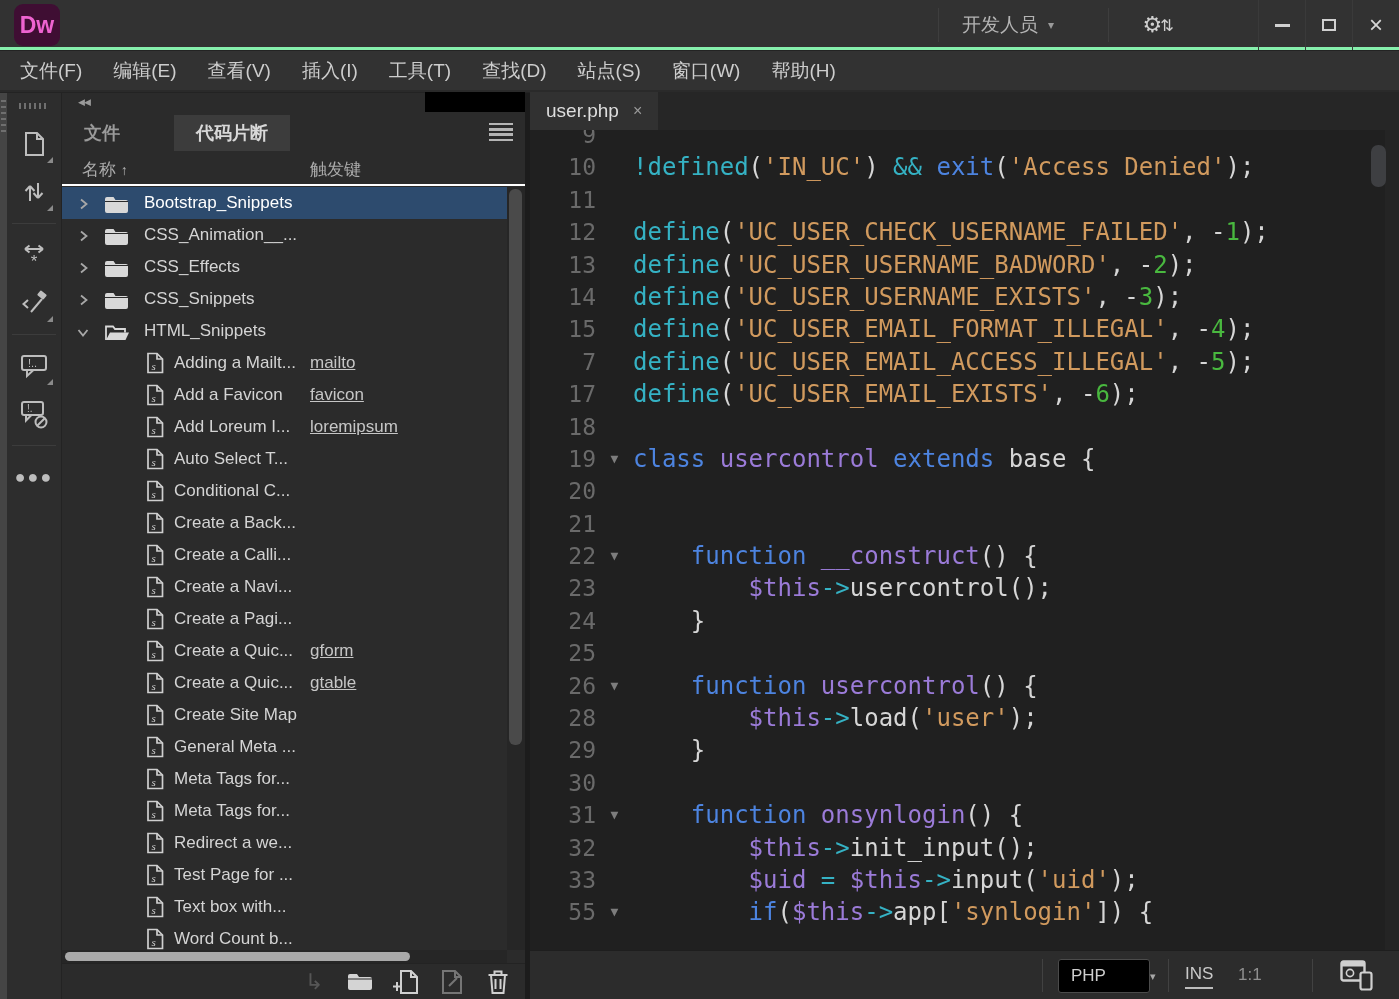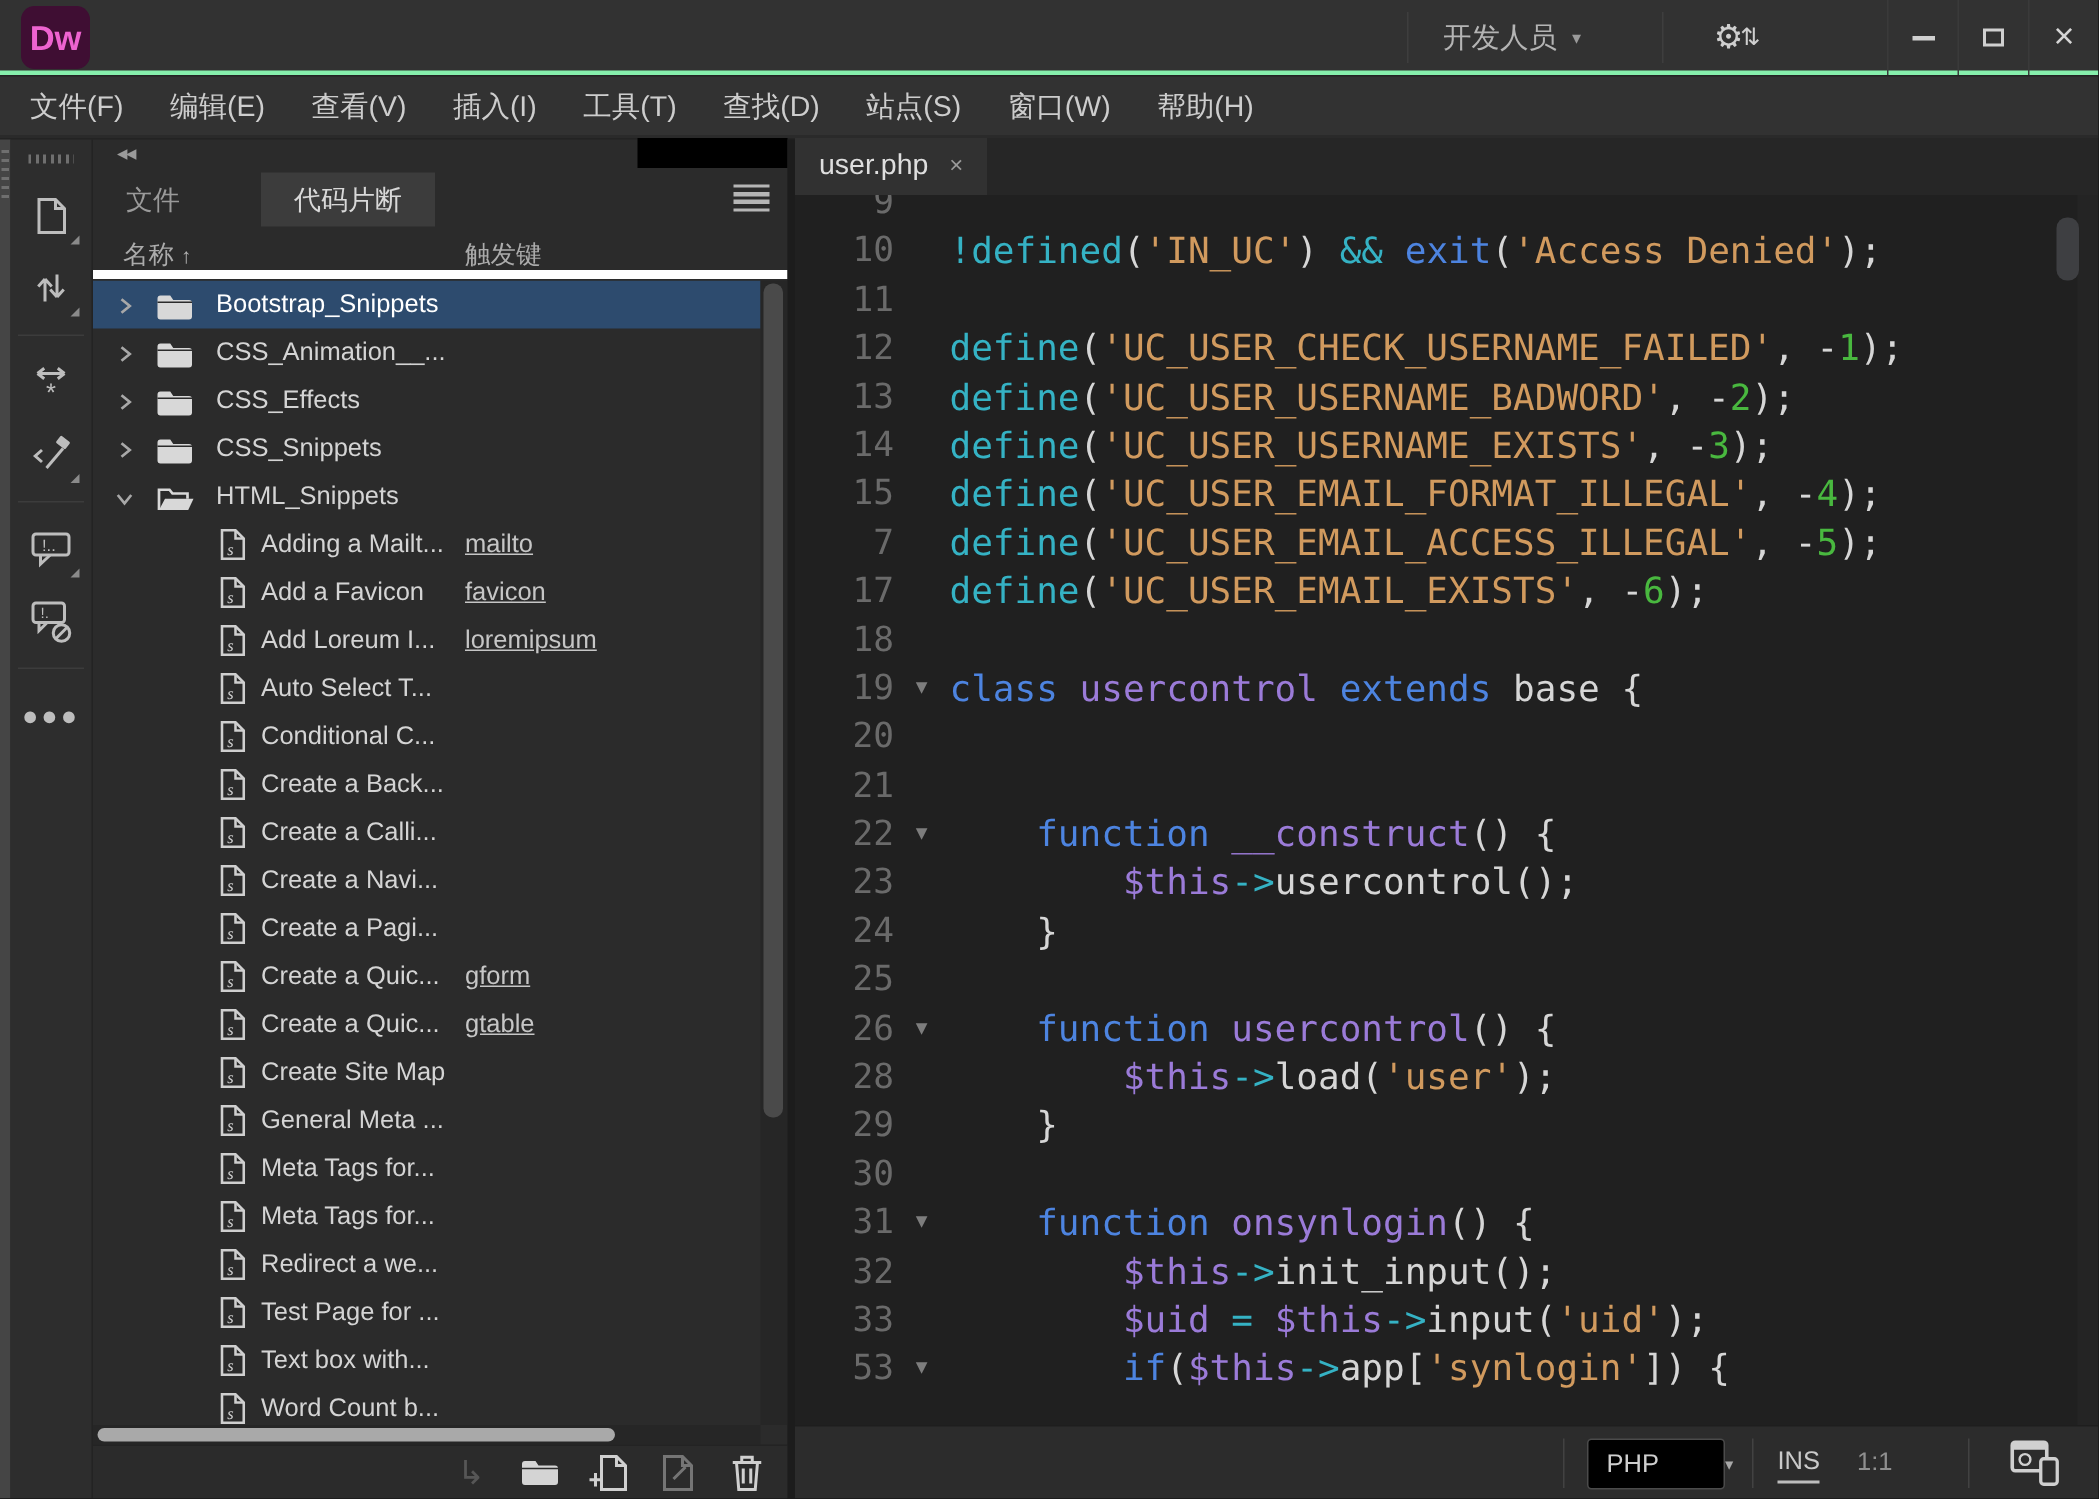--- a/index.html
+++ b/index.html
@@ -36,26 +36,26 @@
              background:repeating-linear-gradient(90deg,#6f6f6f 0 2px,transparent 2px 5px);}
   .rail-btn{position:relative;width:42px;height:42px;margin:6px auto;display:flex;align-items:center;justify-content:center;color:#bdbdbd;}
   .rail-btn .fly{position:absolute;right:2px;bottom:2px;width:0;height:0;border-left:6px solid transparent;border-bottom:6px solid #8a8a8a;}
   .rail-div{width:44px;height:1px;background:#3c3c3c;margin:10px auto;}
   .rail-btn .dots{letter-spacing:2px;font-size:18px;color:#bdbdbd;}
 
   
   #panel{position:absolute;left:62px;top:93px;width:463px;height:906px;background:#2b2b2b;}
   #panel-collapse{position:absolute;left:16px;top:4px;font-size:9px;letter-spacing:-1px;color:#9a9a9a;}
   #tabbar-empty-region{position:absolute;left:363px;top:-1px;width:100px;height:20px;background:#000;}
-  #ptabs{position:absolute;left:0;top:22px;width:463px;height:36px;display:flex;align-items:flex-end;}
+  #ptabs{position:absolute;left:0;top:22px;width:463px;height:36px;display:flex;align-items:flex-end;font-weight:bold;}
   .ptab{height:36px;padding:0 22px;display:flex;align-items:center;font-size:18px;color:#9a9a9a;}
   .ptab.active{background:#3c3c3c;color:#d8d8d8;margin-left:32px;}
   #panel-menu{position:absolute;right:12px;top:30px;width:24px;height:18px;display:flex;flex-direction:column;justify-content:space-between;}
   #panel-menu i{display:block;height:2.4px;background:#b5b5b5;}
-  #pcols{position:absolute;left:0;top:58px;width:463px;height:35px;border-bottom:6px solid #ffffff;font-size:17px;color:#ababab;}
+  #pcols{position:absolute;left:0;top:58px;width:463px;height:35px;border-bottom:2px solid #ffffff;font-size:17px;color:#ababab;}
   #col-name{position:absolute;left:20px;top:7px;}
   #col-sort{font-size:14px;color:#b5b5b5;}
   #col-trigger{position:absolute;left:248px;top:7px;}
 
   #tree{position:absolute;left:0;top:94px;width:463px;height:763px;overflow:hidden;}
   .trow{position:relative;height:32px;display:flex;align-items:center;font-size:17px;color:#d4d4d4;}
   .trow.sel{background:var(--sel);width:445px;color:#fff;}
   .chev{position:absolute;left:14px;top:9px;width:14px;height:14px;}
   .trow .ficon{position:absolute;top:6px;}
   .trow.folder .ficon{left:42px;top:8px;}
@@ -600,21 +600,21 @@
             <span class="lnum">32</span>
             <span class="fold"></span>
             <code><span class="tk-pl">        </span><span class="tk-vr">$this</span><span class="tk-cy">-&gt;</span><span class="tk-pl">init_input();</span></code>
           </div>
           <div class="cline">
             <span class="lnum">33</span>
             <span class="fold"></span>
             <code><span class="tk-pl">        </span><span class="tk-vr">$uid</span><span class="tk-pl"> </span><span class="tk-cy">=</span><span class="tk-pl"> </span><span class="tk-vr">$this</span><span class="tk-cy">-&gt;</span><span class="tk-pl">input(</span><span class="tk-st">'uid'</span><span class="tk-pl">);</span></code>
           </div>
           <div class="cline">
-            <span class="lnum">53</span>
+            <span class="lnum">55</span>
             <span class="fold">▼</span>
             <code><span class="tk-pl">        </span><span class="tk-kw">if</span><span class="tk-pl">(</span><span class="tk-vr">$this</span><span class="tk-cy">-&gt;</span><span class="tk-pl">app[</span><span class="tk-st">'synlogin'</span><span class="tk-pl">]) {</span></code>
           </div>
         </div>
     </div>
     <div id="e-scroll"></div>
     <div id="e-thumb"></div>
     <div id="statusbar">
       <div class="sb-sep" style="left:512px"></div>
       <div id="lang-select">

